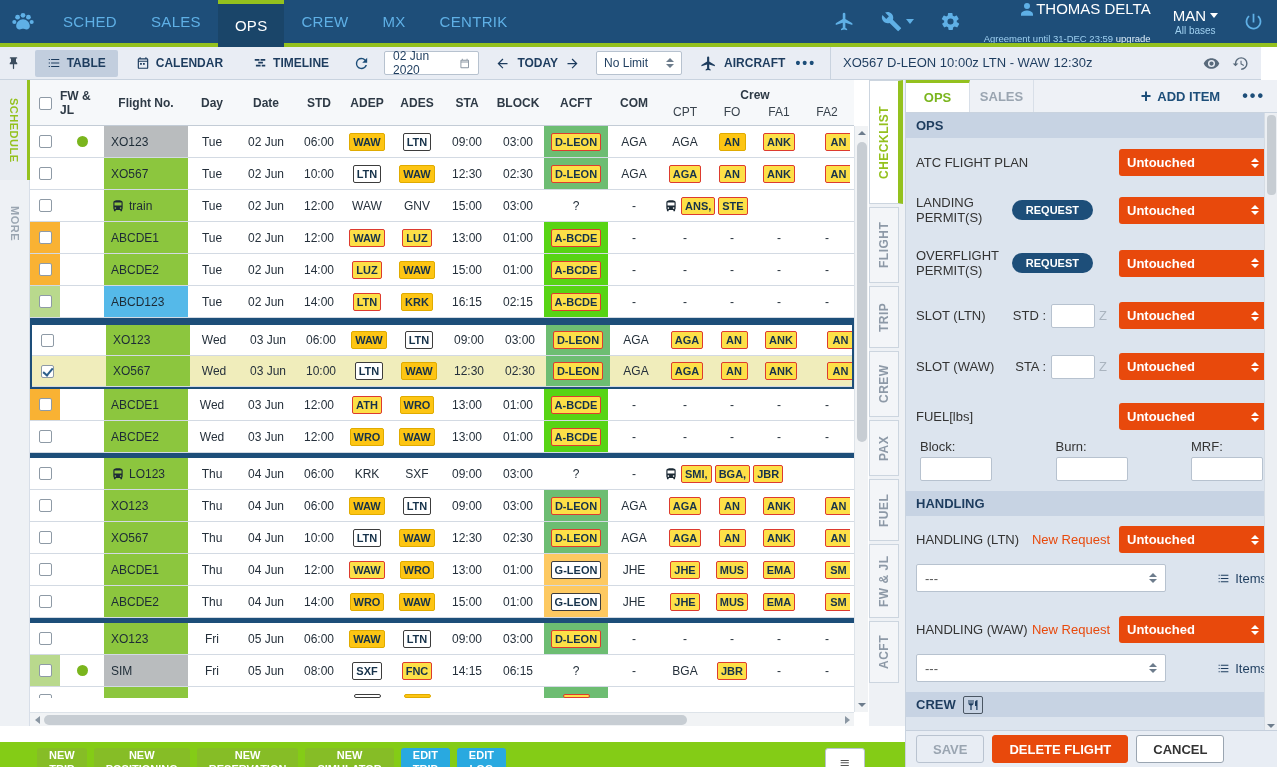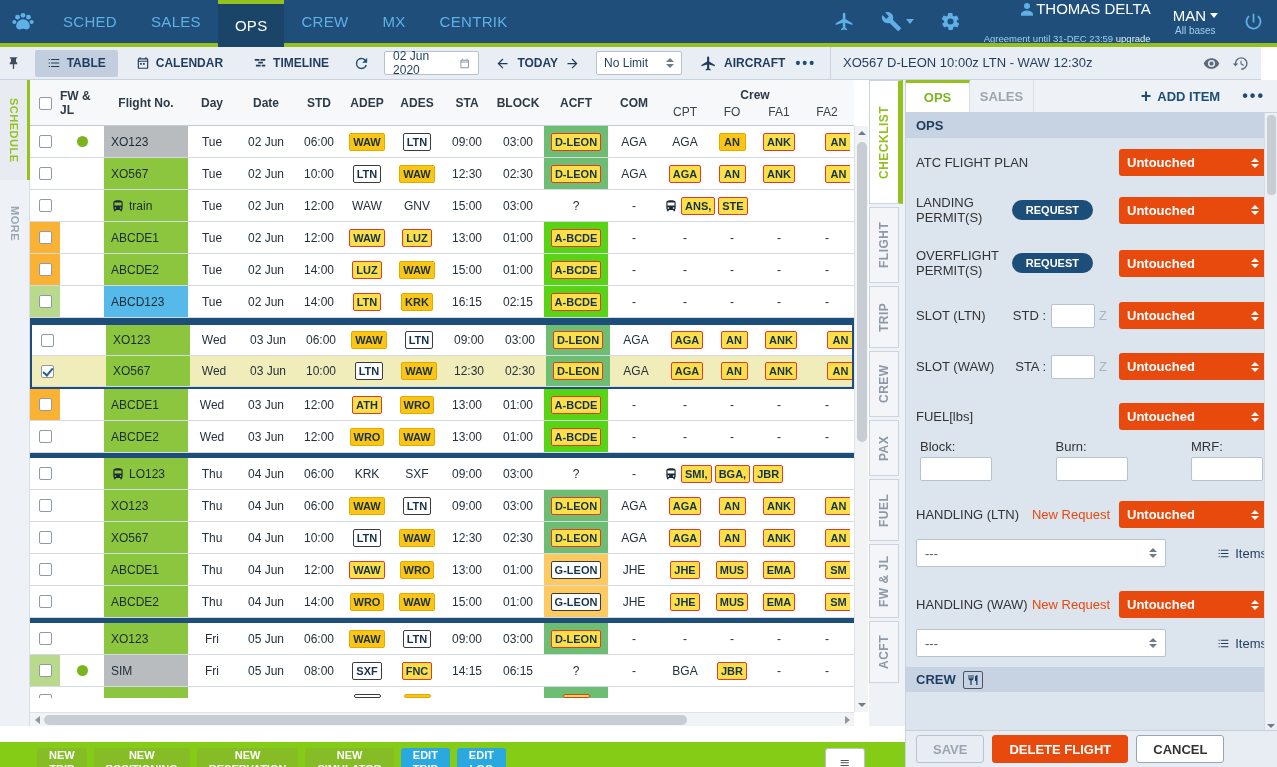--- a/index.html
+++ b/index.html
@@ -1092,20 +1092,23 @@
       <div class="fgrp">
           <span>Burn:</span>
           <input style="">
         </div>
       <div class="fgrp">
           <span>MRF:</span>
           <input style="">
         </div>
     </div>
 
+    <div class="sect">
+        <span>HANDLING</span>
+      </div>
 
     <div class="prow" style="padding-top:10px">
       <span class="lbl">HANDLING (LTN)</span>
       <span class="newreq">New Request</span>
       <div class="status">
           <span>Untouched</span>
           <span class="spin">
             <span class="tu w"></span>
             <span class="td w"></span>
           </span>

